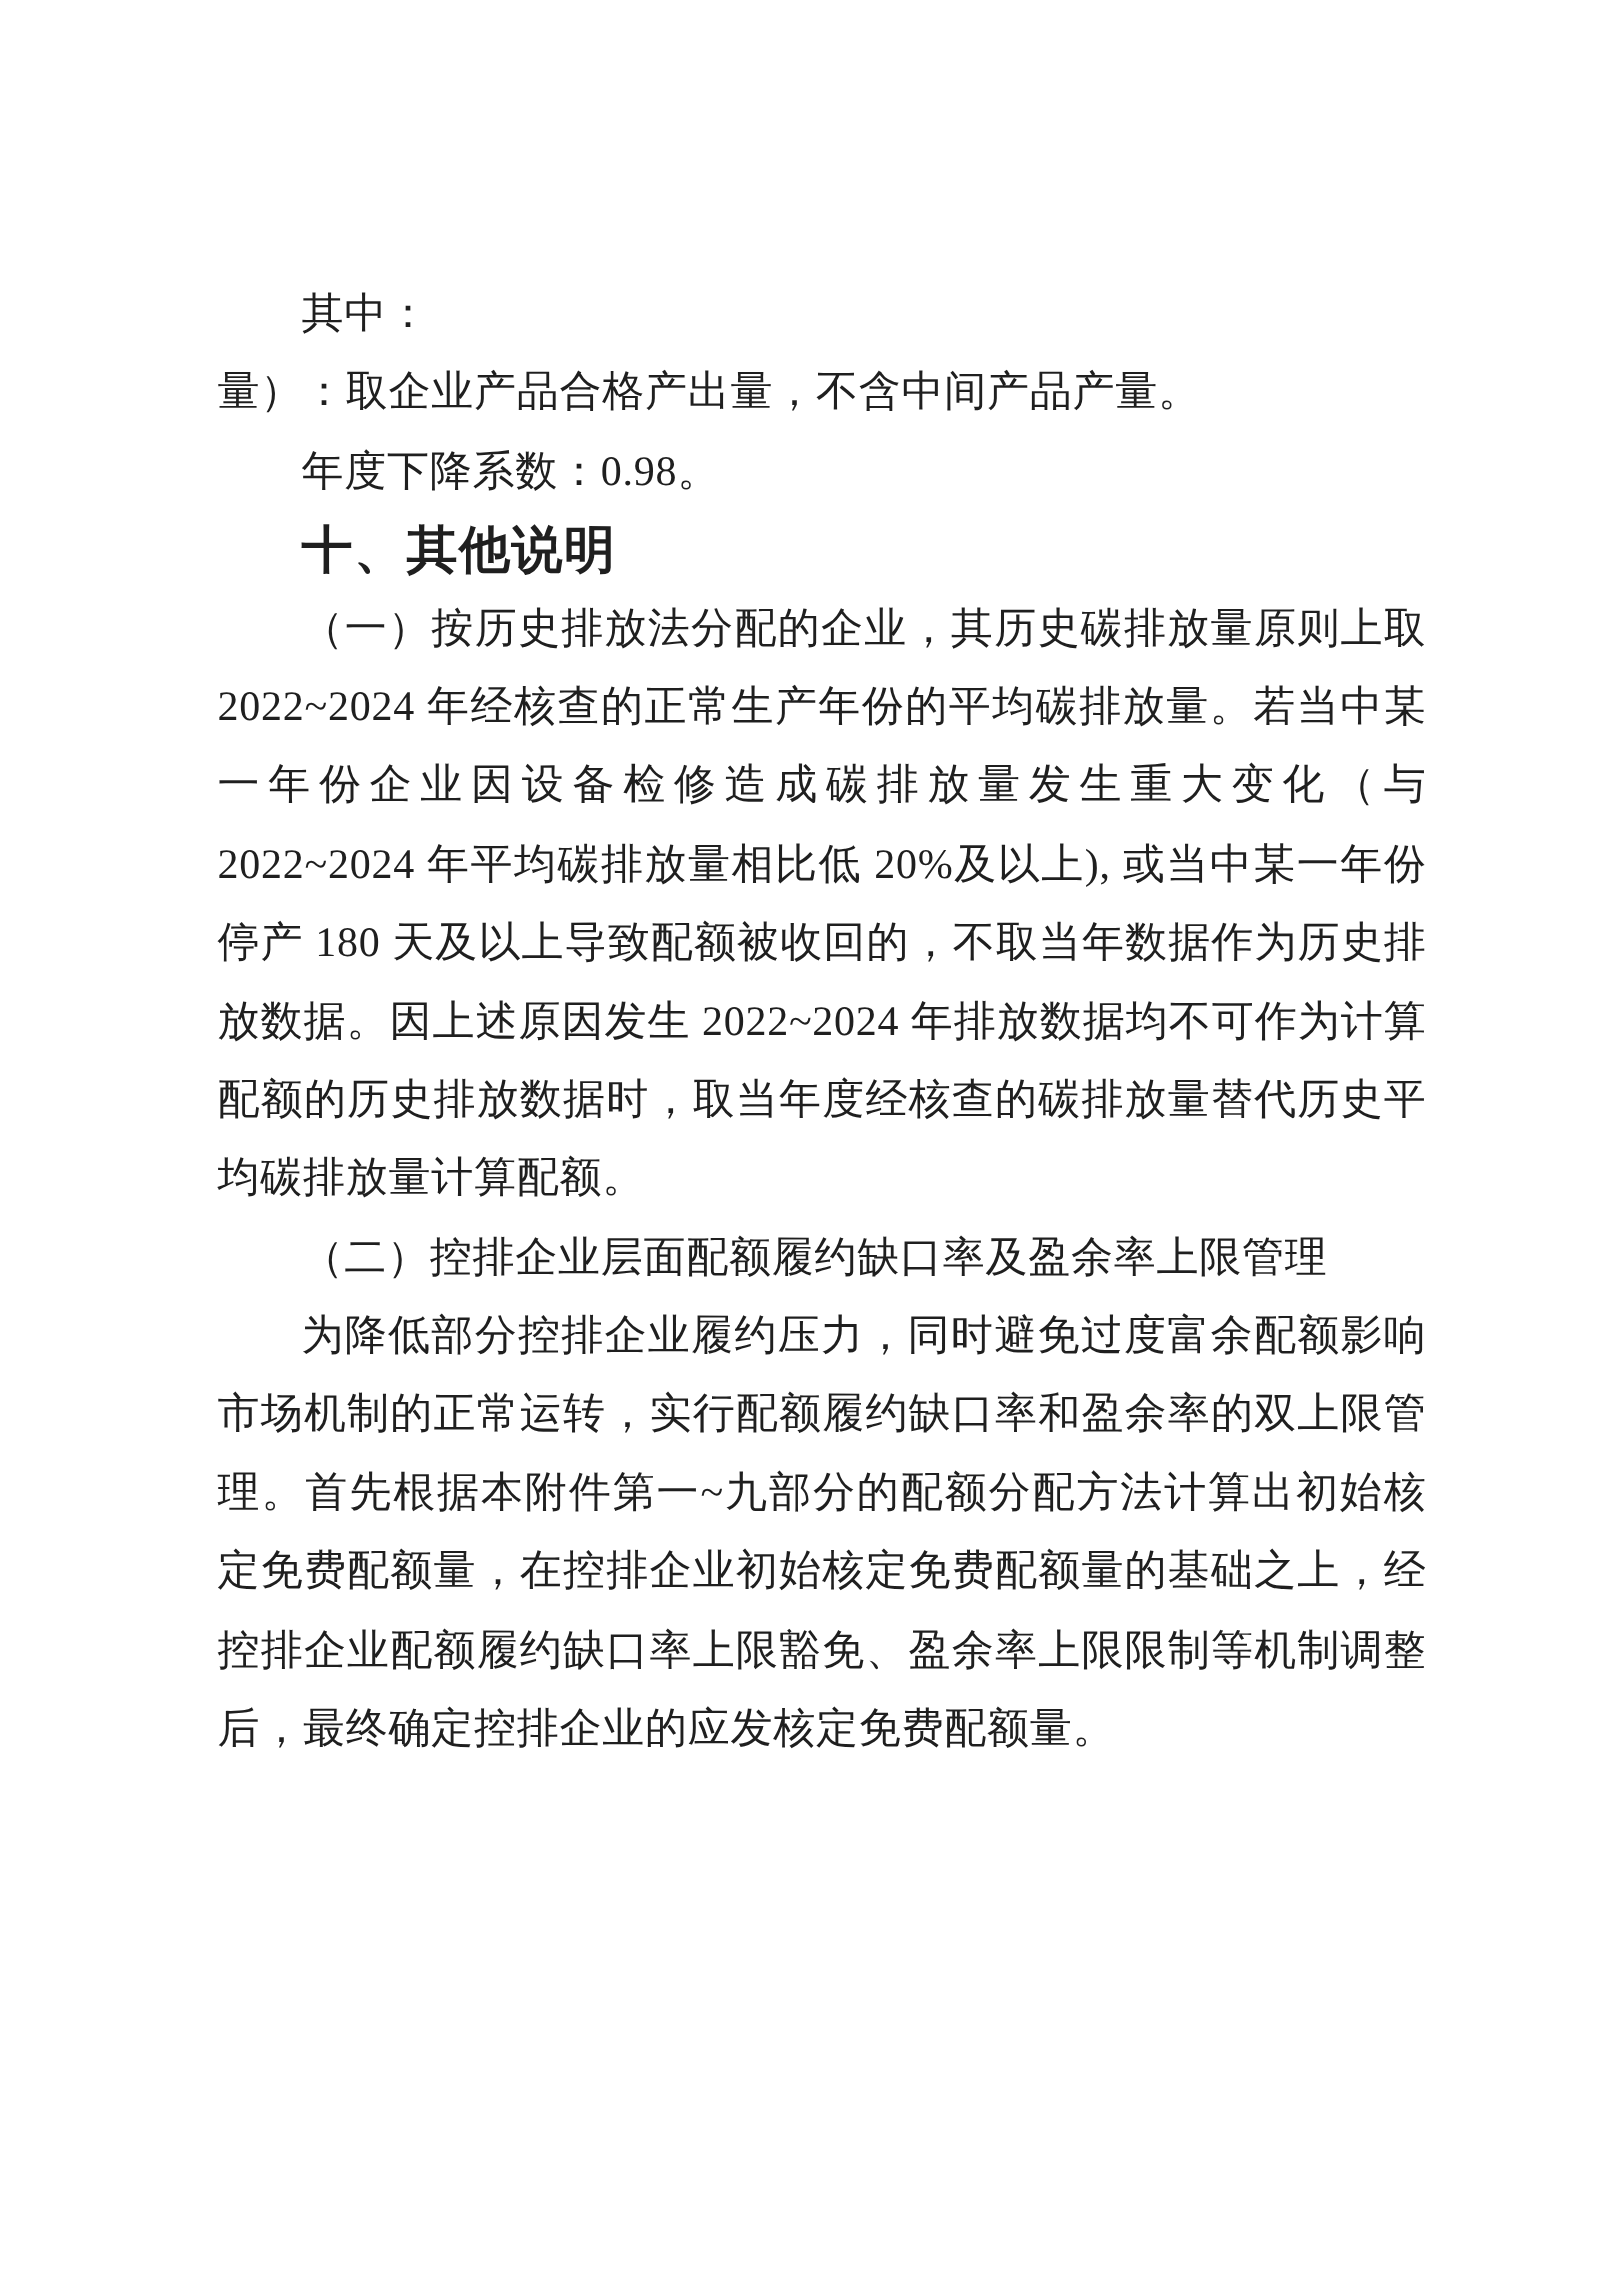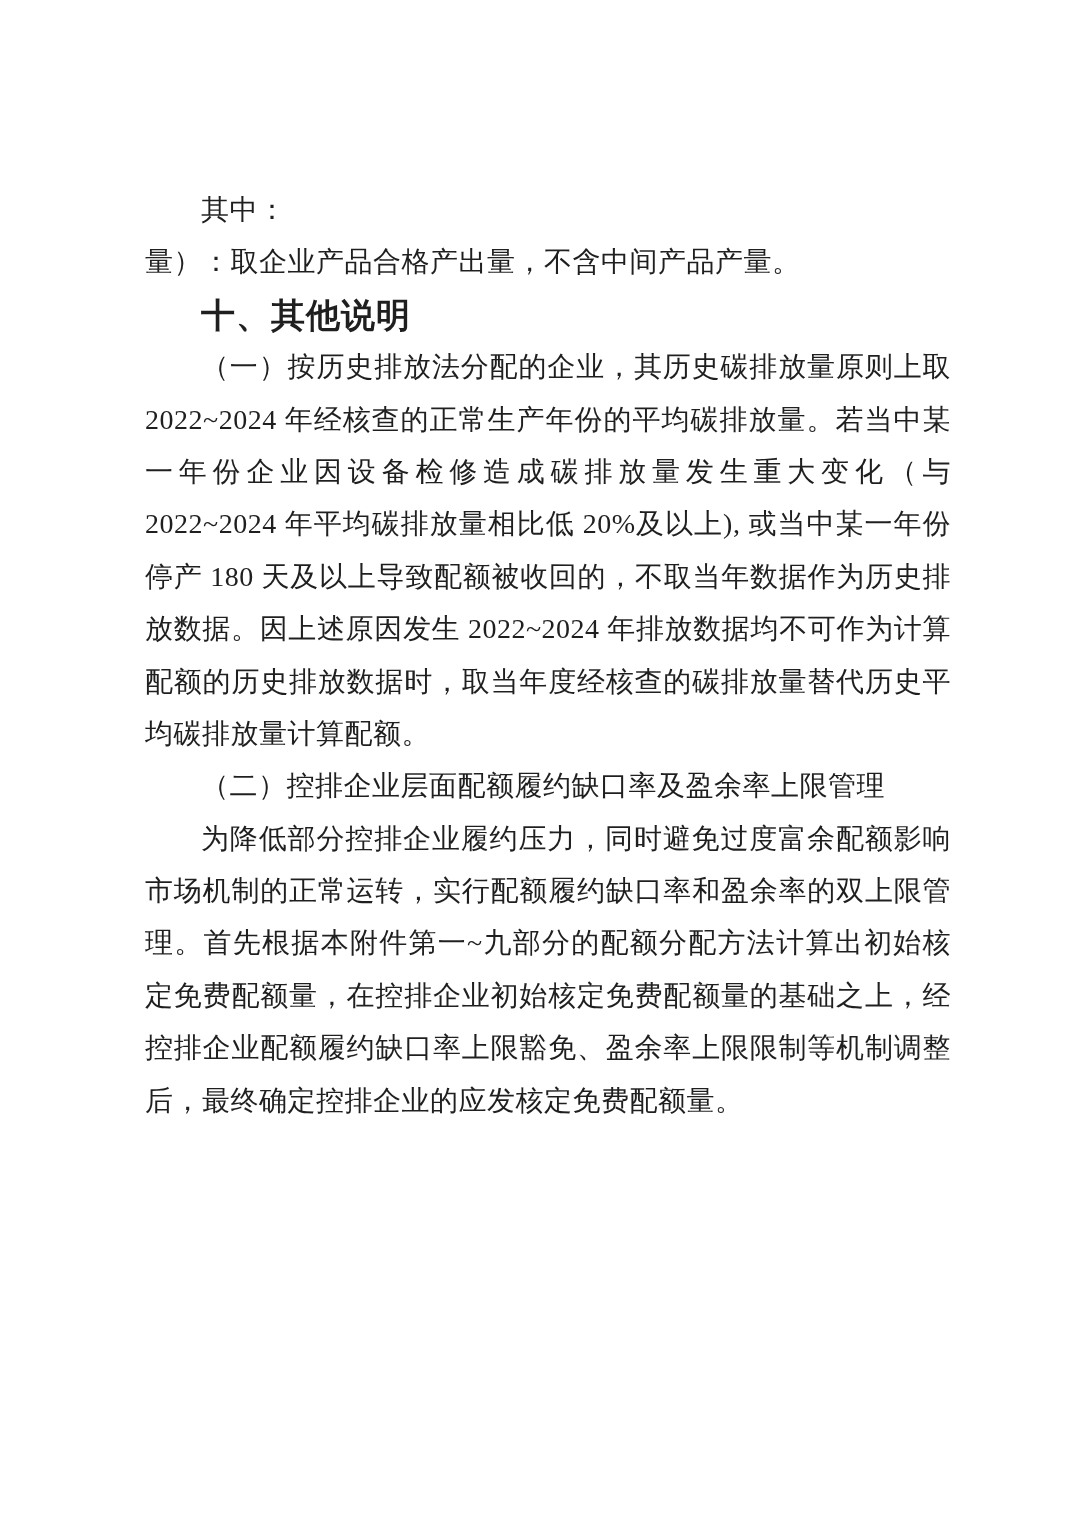--- a/index.html
+++ b/index.html
@@ -73,20 +73,21 @@
   }
 </style>
 </head>
 <body>
 
 <div id="page">
 
   <div id="doc-text">
       <div class="line indent">其中：</div>
       <div class="line">量）：取企业产品合格产出量，不含中间产品产量。</div>
+      <div class="line indent">年度下降系数：0.98。</div>
       <div class="line indent heading">十、其他说明</div>
       <div class="line indent j">（一）按历史排放法分配的企业，其历史碳排放量原则上取</div>
       <div class="line j">2022~2024 年经核查的正常生产年份的平均碳排放量。若当中某</div>
       <div class="line j">一年份企业因设备检修造成碳排放量发生重大变化（与</div>
       <div class="line j">2022~2024 年平均碳排放量相比低 20%及以上), 或当中某一年份</div>
       <div class="line j">停产 180 天及以上导致配额被收回的，不取当年数据作为历史排</div>
       <div class="line j">放数据。因上述原因发生 2022~2024 年排放数据均不可作为计算</div>
       <div class="line j">配额的历史排放数据时，取当年度经核查的碳排放量替代历史平</div>
       <div class="line">均碳排放量计算配额。</div>
       <div class="line indent">（二）控排企业层面配额履约缺口率及盈余率上限管理</div>

